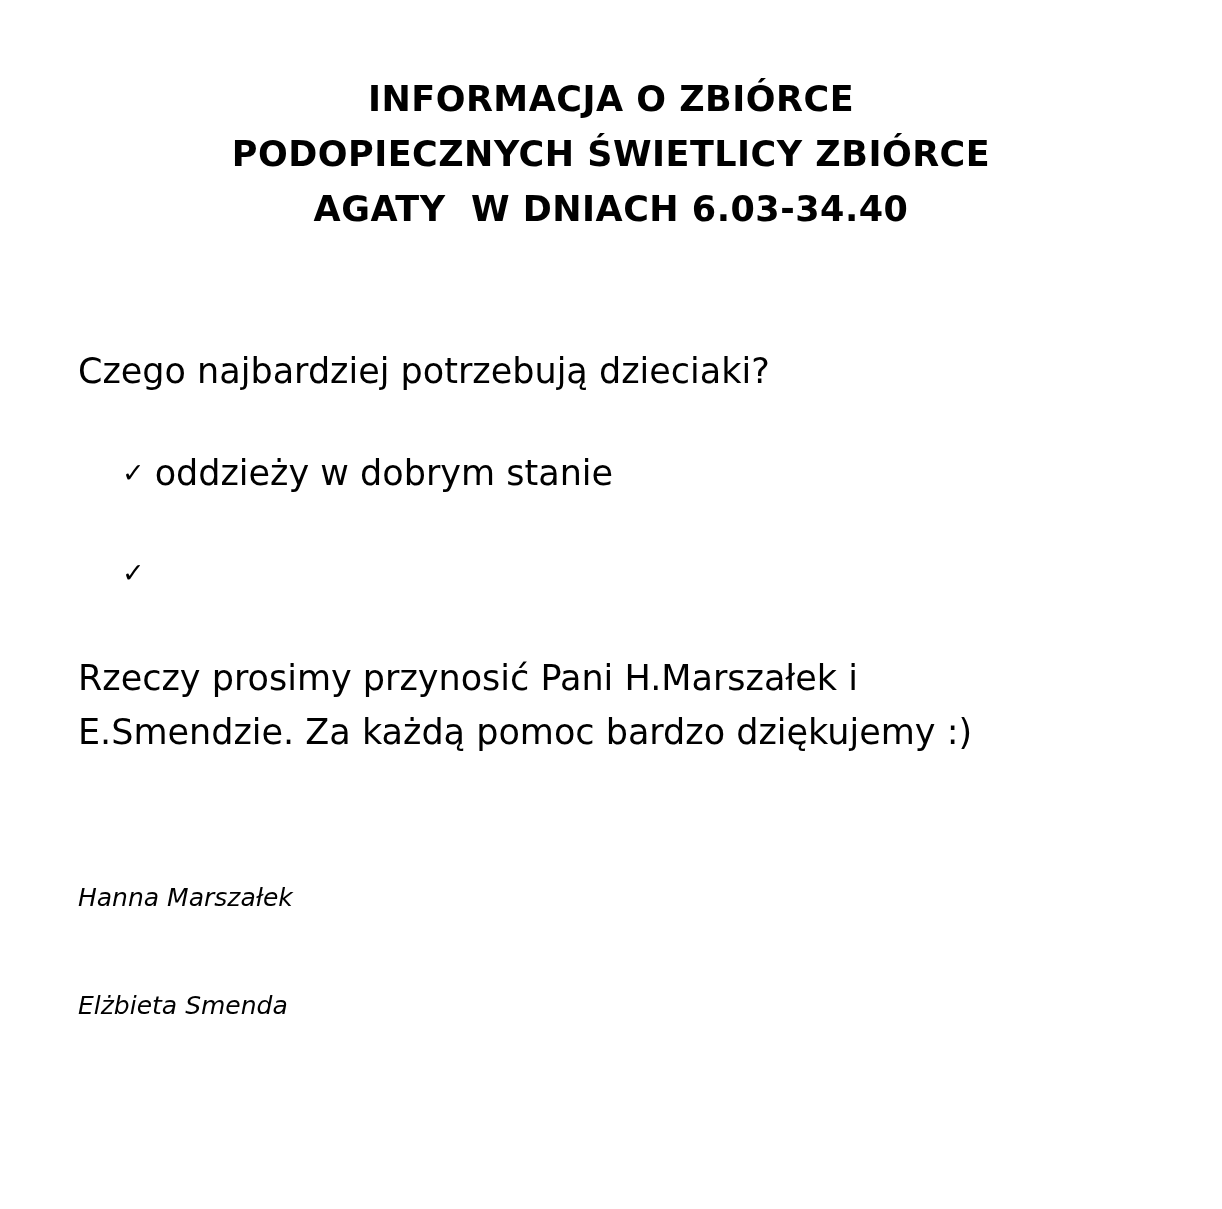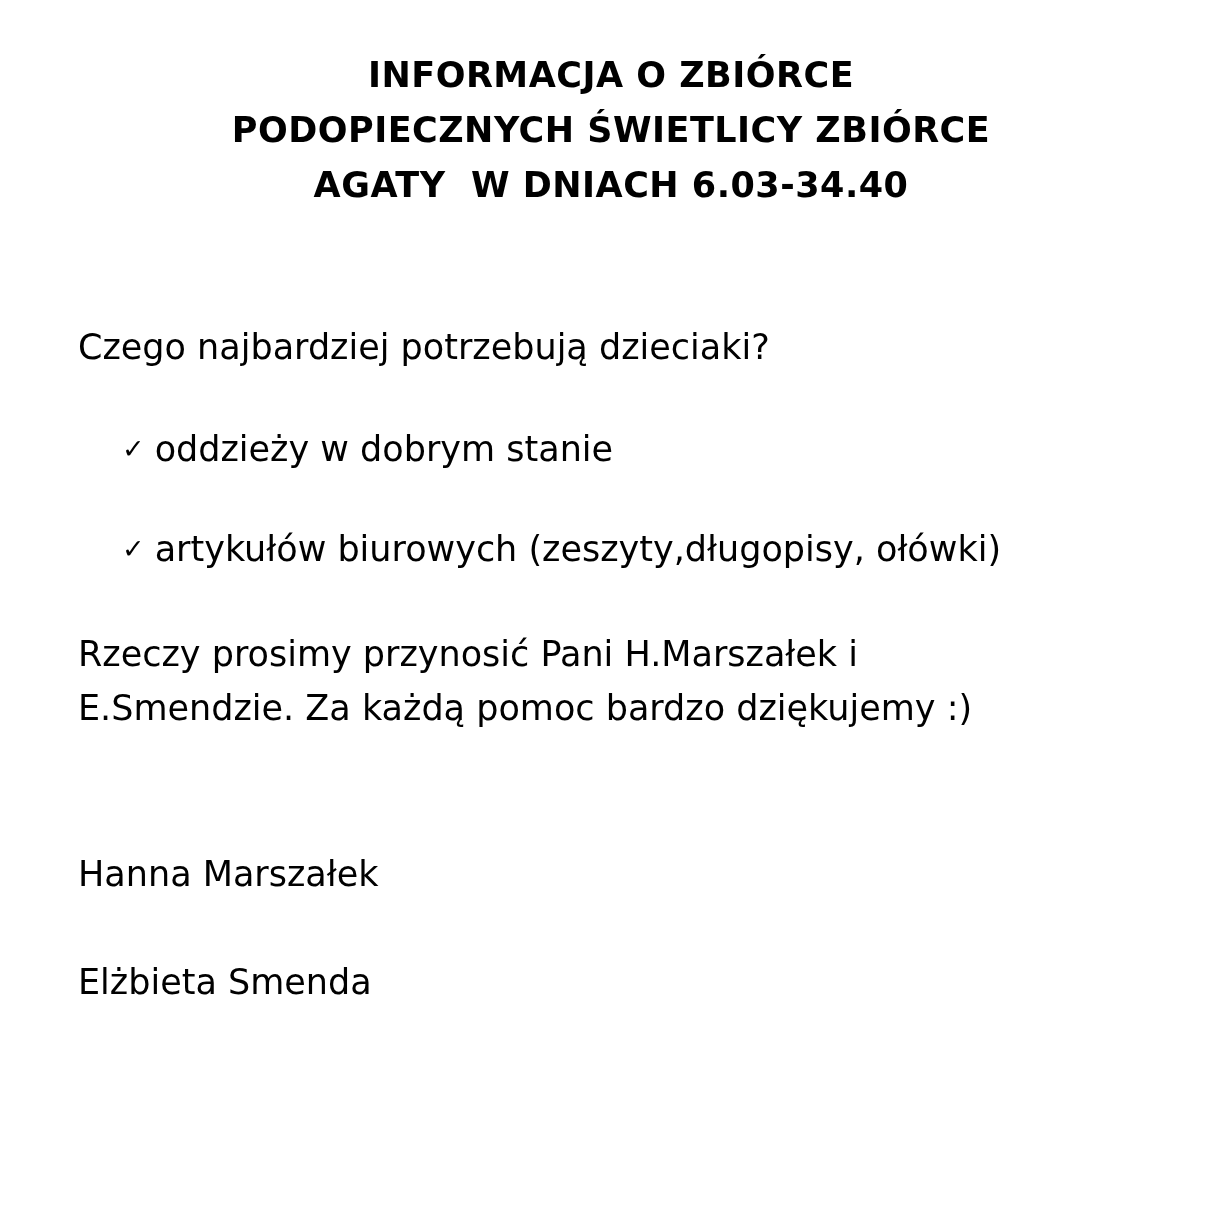--- a/index.html
+++ b/index.html
@@ -17,21 +17,21 @@
   }
   .page {
     width: 1222px;
     height: 1209px;
     box-sizing: border-box;
     padding: 0;
     position: relative;
   }
   .title-block {
     text-align: center;
-    padding-top: 48px;
+    padding-top: 72px;
     font-weight: bold;
     font-size: 35px;
     line-height: 55px;
     letter-spacing: 0.5px;
   }
   .title-line {
     display: block;
     white-space: pre;
   }
   .body-block {
@@ -63,24 +63,25 @@
     line-height: 44px;
     margin-right: 10px;
     flex: 0 0 auto;
   }
   .paragraph {
     font-size: 35px;
     line-height: 54px;
     white-space: pre-line;
   }
   .signature {
-    font-size: 35px;
+    font-size: 25px;
     line-height: 54px;
     margin-top: 58px;
     white-space: pre-line;
+    font-style: italic;
   }
   .sig-line { display: block; white-space: pre; }
 </style>
 </head>
 <body>
 
 <div class="page">
 
   <div class="title-block">
     <span class="title-line">INFORMACJA O ZBIÓRCE</span>
@@ -92,21 +93,20 @@
 
     <div class="question">Czego najbardziej potrzebują dzieciaki?</div>
 
     <ul class="bullet-list">
       <li class="bullet-item">
         <span class="check">✓</span>
         <span>oddzieży w dobrym stanie</span>
       </li>
       <li class="bullet-item">
         <span class="check">✓</span>
-        <span>artykułów biurowych (zeszyty,długopisy, ołówki)</span>
       </li>
     </ul>
 
     <div class="paragraph">Rzeczy prosimy przynosić Pani H.Marszałek i
 E.Smendzie. Za każdą pomoc bardzo dziękujemy :)</div>
 
     <div class="signature">
       <span class="sig-line">Hanna Marszałek</span>
       <span class="sig-line">Elżbieta Smenda</span>
     </div>

